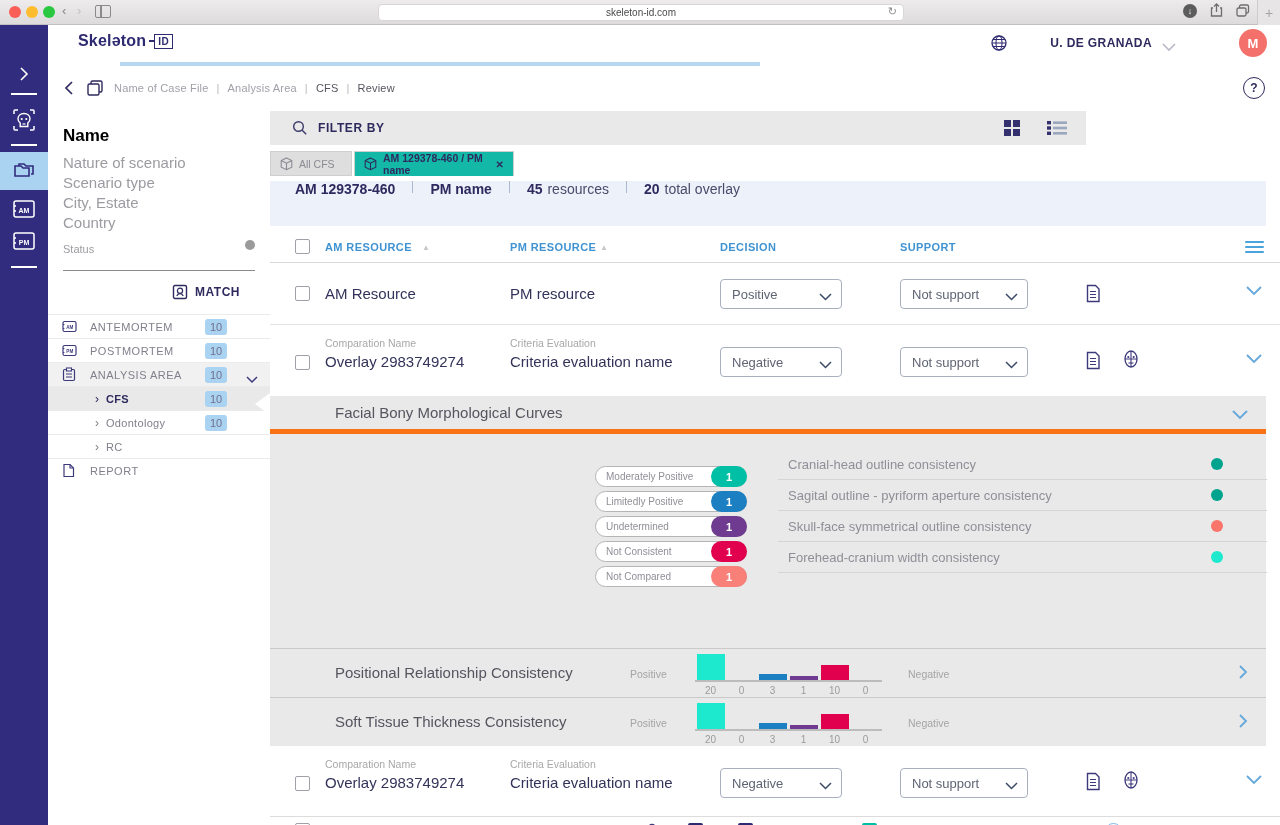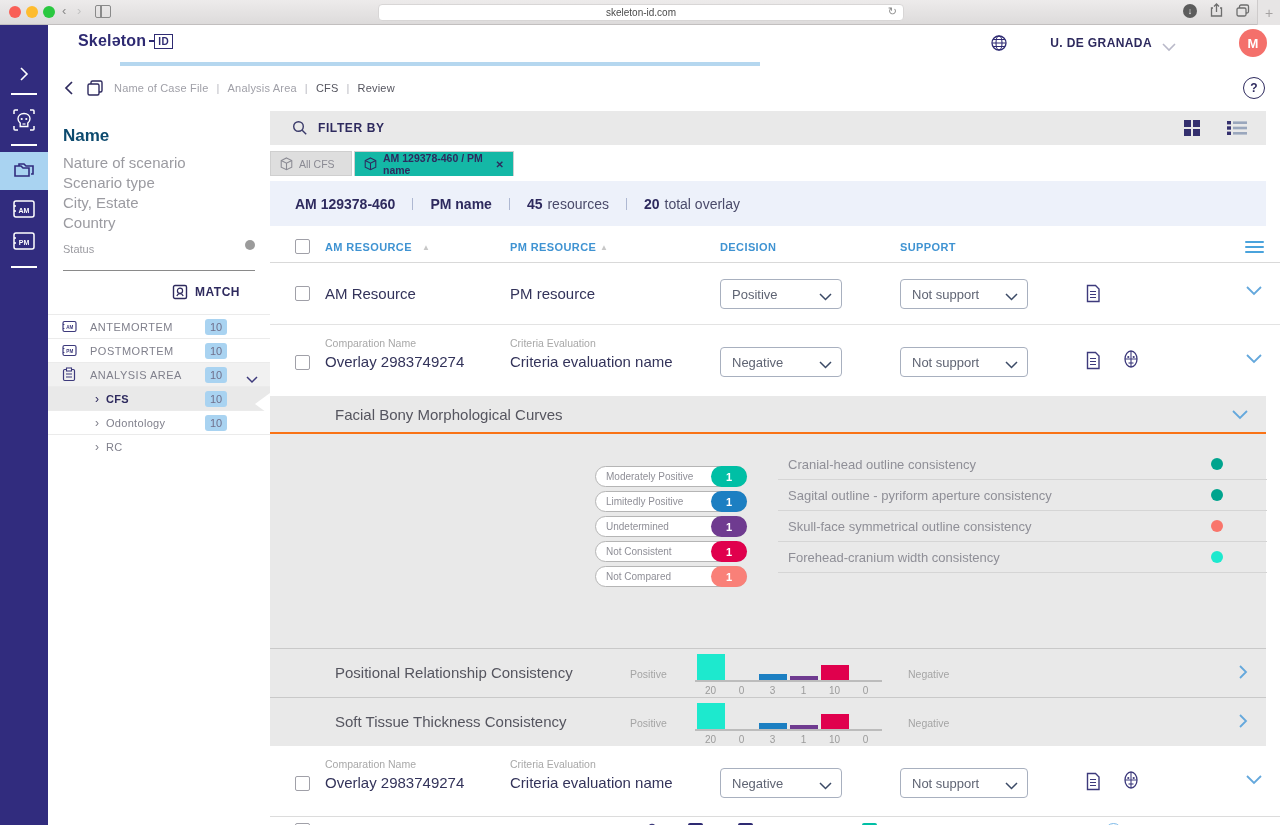--- a/index.html
+++ b/index.html
@@ -52,21 +52,21 @@
   .crumb{color:#a0a0a8;cursor:default}
   .crumb.dark{color:#55555f}
   .crumb-sep{color:#b9b9c0;margin:0 8px}
   .help-circle{position:absolute;right:15px;top:11px;width:22px;height:22px;border:1.5px solid #2e2a5e;border-radius:50%;
                color:#2e2a5e;font-size:12px;font-weight:bold;display:flex;align-items:center;justify-content:center}
 
   .content{position:absolute;left:0;top:86px;width:1232px;height:714px}
 
   
   .left-panel{position:absolute;left:0;top:0;width:222px;height:714px;background:#fff}
-  .panel-title{margin:15px 0 7px 15px;font-size:17px;color:#0c4a6e;font-weight:600}
+  .panel-title{margin:15px 0 7px 15px;font-size:17px;color:#000000;font-weight:600}
   .panel-field{margin-left:15px;font-size:15px;color:#9b9ba1;line-height:20px}
   .status-row{position:relative;margin:6px 15px 0 15px;padding-bottom:13px;border-bottom:1px solid #8a8a8a}
   .status-label{font-size:11px;color:#9b9ba1}
   .status-dot{position:absolute;right:0;top:1px;width:10px;height:10px;border-radius:50%;background:#9b9b9b}
   .match-row{display:flex;justify-content:flex-end;align-items:center;gap:7px;margin:13px 30px 0 0;cursor:pointer}
   .match-label{font-size:12px;font-weight:bold;color:#2e2a5e;letter-spacing:.5px}
   .case-nav{margin-top:14px}
   .nav-row{position:relative;height:24px;display:flex;align-items:center;padding-left:14px;border-top:1px solid #ebebeb;cursor:pointer}
   .nav-row.row-analysis{background:#f1f1f1}
   .nav-row.sub{padding-left:47px}
@@ -78,33 +78,33 @@
   .sub-arrow{font-size:12px;color:#80808c}
   .nav-row.active-sub .sub-arrow{color:#2e2a5e}
   .nav-badge{position:absolute;right:43px;top:4px;width:22px;height:16px;background:#a9d3f1;border-radius:3px;
              font-size:11px;color:#70708c;display:flex;align-items:center;justify-content:center}
   .nav-chevron{position:absolute;right:12px;top:7px}
   .notch{position:absolute;right:0;top:282px;width:0;height:0;border-top:11px solid transparent;
          border-bottom:11px solid transparent;border-right:15px solid #fff;z-index:3}
 
   
   .main{position:absolute;left:222px;top:0;width:1010px;height:714px}
-  .filter-bar{position:relative;height:34px;width:996px;background:#e9e9e9;display:flex;align-items:center}
+  .filter-bar{position:relative;height:34px;width:816px;background:#e9e9e9;display:flex;align-items:center}
   .filter-label{margin-left:10px;font-size:12px;font-weight:bold;color:#2e2a5e;letter-spacing:.6px}
   .search-icon{margin-left:22px;display:flex}
   .view-icons{position:absolute;right:18px;top:7px;display:flex;gap:24px;align-items:center}
 
   .tabs-row{margin-top:6px;height:26px;display:flex;}
   .tab{height:25px;display:flex;align-items:center;padding:0 9px;font-size:10.5px;cursor:pointer}
   .tab.inactive{width:82px;background:#dedede;border:1px solid #cfcfcf;color:#8a8a93}
   .tab.active{width:160px;background:#14b8a6;border:1px solid #cfcfcf;border-bottom:none;color:#2e2a5e;font-weight:bold;margin-left:2px}
   .tab .cube{margin-right:6px;display:flex}
   .tab-close{margin-left:auto;font-size:10px;color:#2e2a5e}
 
-  .summary-bar{margin-top:4px;height:45px;width:996px;background:#edf1fa;display:flex;align-items:center;
+  .summary-bar{margin-top:4px;height:45px;width:996px;background:#edf1fa;display:flex;align-items:flex-start;
                padding-left:25px;font-size:14px;color:#2e2a5e}
   .sum-b{font-weight:bold}
   .sum-sep{width:1px;height:12px;background:#aeb8d2;margin:0 17px}
   .sum-lbl{color:#4a4a6a;margin-left:5px}
 
   .thead{position:relative;margin-top:6px;height:31px;border-bottom:1px solid #d9d9d9}
   .th{position:absolute;top:9px;font-size:11px;font-weight:bold;color:#3f93d2;letter-spacing:.4px}
   .tri{position:absolute;top:11px;font-size:8px;color:#c8c8c8}
   .burger{position:absolute;right:16px;top:9px;width:19px;cursor:pointer}
   .burger div{height:2px;background:#4aa3dc;margin-bottom:3px;border-radius:1px}
@@ -118,21 +118,21 @@
   .cell-main{position:absolute;font-size:15px;color:#33335a}
   .cell-label{position:absolute;font-size:10.5px;color:#a8a8a8}
   .select{position:absolute;width:122px;height:30px;border:1px solid #a8b0bf;border-radius:4px;background:#fff;
           display:flex;align-items:center;padding-left:11px;font-size:13px;color:#5f6473;cursor:pointer}
   .select .sel-chev{position:absolute;right:9px;top:9px}
   .icon-btn{position:absolute;display:flex;cursor:pointer}
   .expand-chev{position:absolute;right:18px;cursor:pointer;display:flex}
 
   
   .curves-section{position:relative;height:350px;width:996px;background:#e9e9e9}
-  .sec-header{height:38px;border-bottom:2px solid #f97316;display:flex;align-items:center;padding-left:65px;
+  .sec-header{height:38px;border-bottom:5px solid #f97316;display:flex;align-items:center;padding-left:65px;
               font-size:15px;color:#55555f;position:relative}
   .legend{position:absolute;left:325px;top:70px;width:152px}
   .pill{position:relative;height:21px;border:1px solid #b5b5b5;border-radius:11px;background:#fff;margin-bottom:4px;
         display:flex;align-items:center;padding-left:10px;font-size:10px;color:#8f8f97}
   .pill-badge{position:absolute;right:-1px;top:-1px;height:21px;width:36px;border-radius:11px;color:#fff;
               font-size:11px;font-weight:bold;display:flex;align-items:center;justify-content:center}
   .criteria-list{position:absolute;left:508px;top:53px;width:489px}
   .crit-row{position:relative;height:31px;border-bottom:1px solid #d5d5d5;display:flex;align-items:center;
             padding-left:10px;font-size:13px;color:#8f8f97}
   .crit-dot{position:absolute;right:44px;width:12px;height:12px;border-radius:50%}
@@ -337,20 +337,29 @@
           </div>
           <div class="nav-row sub">
             <span class="sub-arrow">›</span>
             <span class="nav-label">Odontology</span>
             <span class="nav-badge">10</span>
           </div>
           <div class="nav-row sub">
             <span class="sub-arrow">›</span>
             <span class="nav-label">RC</span>
           </div>
+          <div class="nav-row">
+            <span class="nav-icon">
+              <svg width="13" height="15" viewBox="0 0 13 15">
+                <path d="M2 1.5h6l3.5 3.5v8.5H2z" fill="none" stroke="#3d3a7c" stroke-width="1.2"></path>
+                <path d="M8 1.5V5h3.5" fill="none" stroke="#3d3a7c" stroke-width="1.1"></path>
+              </svg>
+            </span>
+            <span class="nav-label">REPORT</span>
+          </div>
         </div>
       <div class="notch"></div>
     </div>
 
     <div class="main">
 
       <div class="filter-bar">
         <span class="search-icon">
           <svg width="16" height="16" viewBox="0 0 16 16">
               <circle cx="6.5" cy="6.5" r="4.8" fill="none" stroke="#3a3a6a" stroke-width="1.4"></circle>

